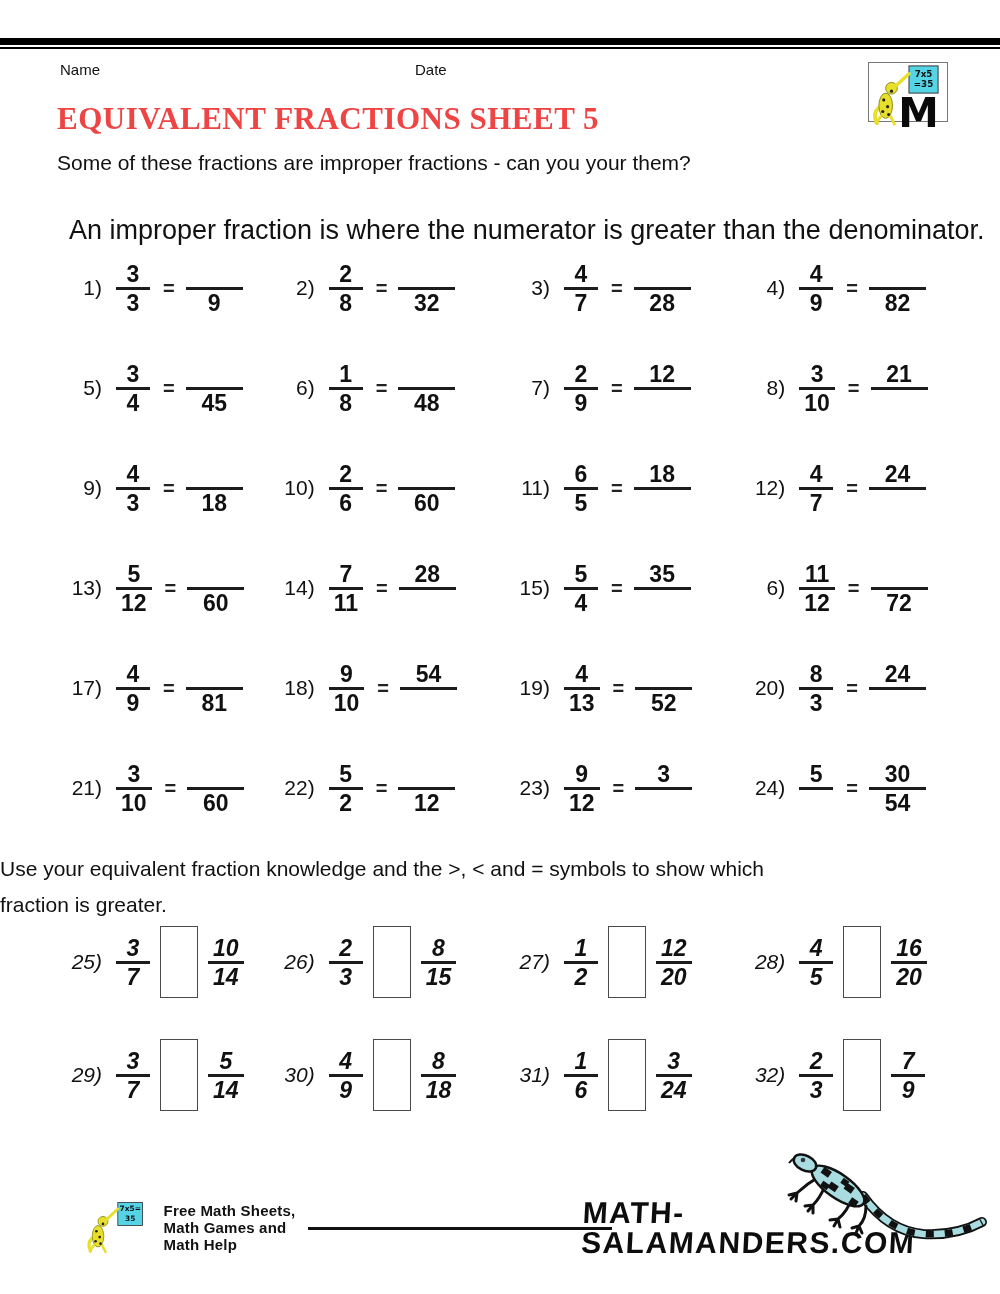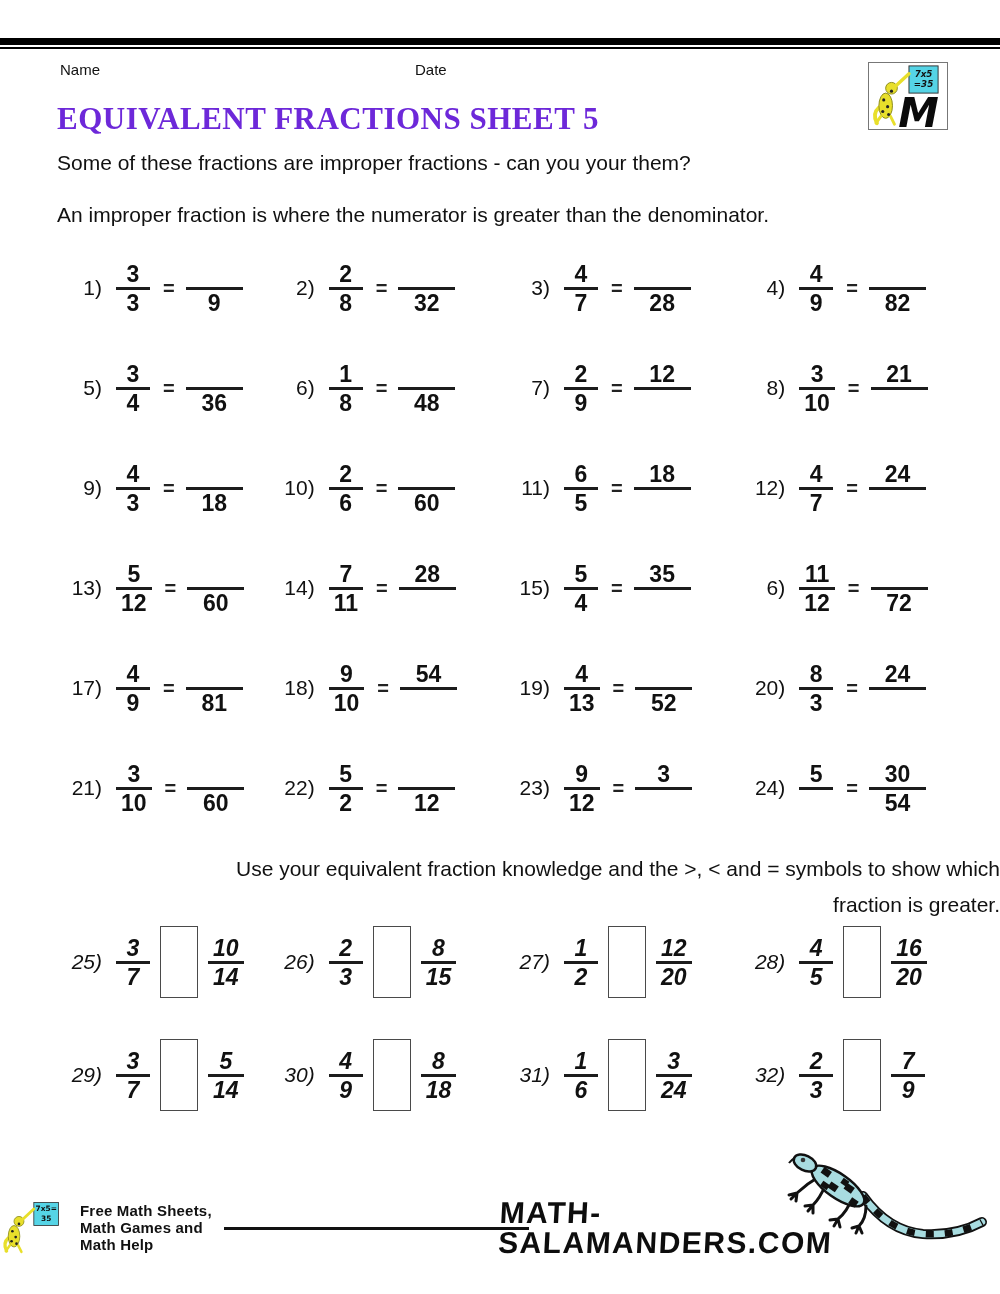--- a/index.html
+++ b/index.html
@@ -7,52 +7,52 @@
         font-family:"Liberation Sans",sans-serif;color:#111;overflow:hidden;}
 
   .topbar{position:absolute;top:38px;left:0;width:100%;}
   .tb-thick{height:7px;background:#000;}
   .tb-gap{height:2px;background:#fff;}
   .tb-thin{height:2px;background:#000;}
 
   .name-label{position:absolute;top:61px;left:60px;font-size:15px;}
   .date-label{position:absolute;top:61px;left:415px;font-size:15px;}
 
-  .logo-box{position:absolute;top:62px;right:52px;width:80px;height:68px;
-            border:1px solid #777;background:#fff;box-sizing:border-box;font-style:italic;}
+  .logo-box{position:absolute;top:62px;right:52px;width:80px;height:60px;
+            border:1px solid #777;background:#fff;box-sizing:border-box;}
 
   .title{position:absolute;top:101px;left:57px;margin:0;
          font-family:"Liberation Serif",serif;font-size:31px;font-weight:bold;
-         color:#6d28d9;letter-spacing:.5px;}
+         color:#ef4444;letter-spacing:.5px;}
   .subtitle{position:absolute;top:151px;left:57px;margin:0;font-size:21px;}
-  .instr1{position:absolute;top:203px;left:57px;margin:0;font-size:21px;}
+  .instr1{position:absolute;top:203px;left:57px;margin:12px;font-size:27px;}
 
   .eq-grid{position:absolute;top:238px;left:50px;width:905px;}
   .eq-row{display:grid;grid-template-columns:23.5% 26% 26% 24.5%;height:100px;align-items:center;}
   .eq-cell{display:flex;align-items:center;}
   .plabel{width:52px;text-align:right;font-size:21px;margin-right:14px;flex:none;}
   .frac{display:inline-flex;flex-direction:column;align-items:center;}
   .fnum,.fden{font-weight:bold;font-size:23px;line-height:26px;height:26px;
               padding:0 5px;text-align:center;min-width:14px;}
   .fbar{align-self:stretch;height:3px;background:#1c1c1c;min-width:34px;}
   .frac.answer .fbar{min-width:57px;}
   .eqsign{font-size:20px;font-weight:bold;margin:0 11px 0 13px;color:#222;}
 
-  .instr2{position:absolute;top:851px;left:0;width:100%;margin:0;text-align:right;
+  .instr2{position:absolute;top:851px;left:0;width:100%;margin:0;text-align:left;
           font-size:21px;line-height:1.72;}
 
   .cmp-grid{position:absolute;top:912px;left:50px;width:905px;font-style:italic;}
   .cmp-row{display:grid;grid-template-columns:23.5% 26% 26% 24.5%;height:100px;
            align-items:center;margin-bottom:13px;}
   .cmp-cell{display:flex;align-items:center;}
   .cmp-box{width:38px;height:72px;border:1.5px solid #4a4a4a;margin:0 10px;
            flex:none;background:#fff;box-sizing:border-box;}
 
   .footer{position:absolute;top:1196px;left:0;width:100%;display:flex;
-          align-items:flex-start;gap:4px;}
+          justify-content:center;align-items:flex-start;gap:4px;}
   .footer-text{display:flex;align-items:center;}
   .tagline{font-size:15px;font-weight:bold;padding:0 10px;letter-spacing:.2px;}
   .tagline-rule{height:3px;background:#111;width:100%;margin-top:3px;}
   .brand{font-size:30px;font-weight:bold;letter-spacing:1.5px;line-height:1;
          margin-top:2px;align-self:flex-start;margin-left:-30px;color:#0d0d0d;
          transform:skewX(-3deg);}
   .gecko{position:absolute;top:1146px;left:778px;}
 </style>
 </head>
 <body>
@@ -155,21 +155,21 @@
           <span class="plabel">5)</span>
           <span class="frac given">
             <span class="fnum">3</span>
             <span class="fbar"></span>
             <span class="fden">4</span>
           </span>
           <span class="eqsign">=</span>
           <span class="frac answer">
             <span class="fnum"></span>
             <span class="fbar"></span>
-            <span class="fden">36</span>
+            <span class="fden">45</span>
           </span>
         </div>
         <div class="eq-cell">
           <span class="plabel">6)</span>
           <span class="frac given">
             <span class="fnum">1</span>
             <span class="fbar"></span>
             <span class="fden">8</span>
           </span>
           <span class="eqsign">=</span>

